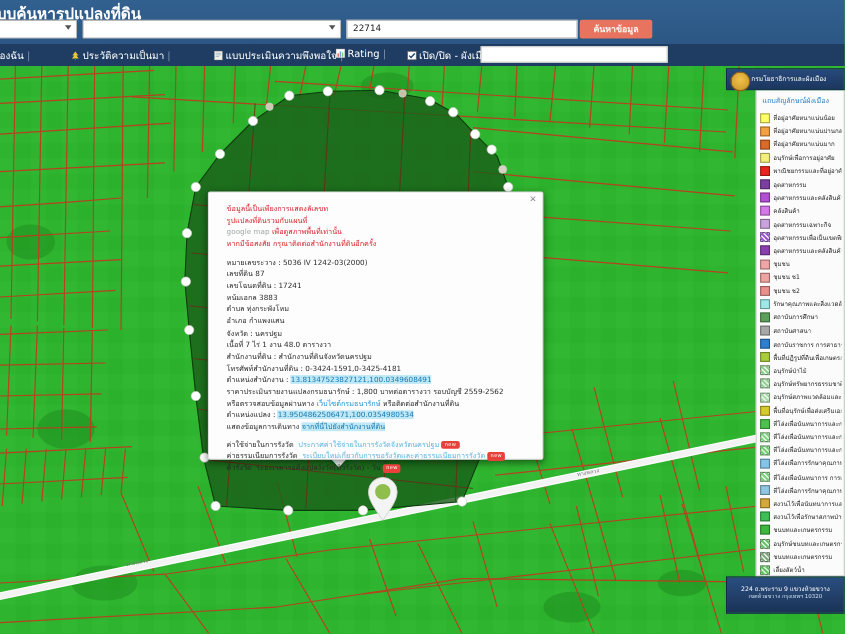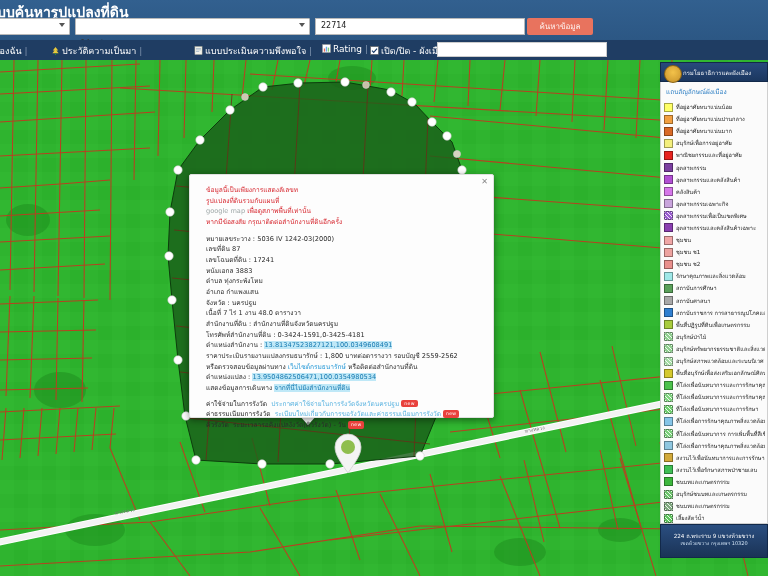--- a/index.html
+++ b/index.html
@@ -40,35 +40,36 @@
     position:absolute;left:315px;top:18px;width:210px;height:17px;
     background:#fff;border:1px solid #b9b9b9;box-sizing:border-box;
     font-size:8px;color:#222;padding:2px 0 0 5px;
   }
   #btn-search{
     position:absolute;left:527px;top:18px;width:66px;height:17px;
     background:#e8735e;border:none;border-radius:2px;
     color:#fff8f6;font-size:8px;text-align:center;line-height:17px;
     font-family:"DejaVu Sans","Liberation Sans",sans-serif;
     cursor:pointer;
+    font-weight:bold;
   }
   
   #menubar{
     position:absolute;left:0;top:40px;width:768px;height:20px;
     background:#1f3d63;z-index:50;
     font-size:9px;color:#ffffff;
     white-space:nowrap;
   }
   #menubar .mi{position:absolute;top:4px;white-space:nowrap;}
   .sep{color:#7f93ad;}
   .micon{display:inline-block;width:9px;height:9px;vertical-align:-1px;margin-right:2px;}
   #mi-myparcel{left:-28px;}
-  #mi-history{left:51px;}
+  #mi-history{left:64px;}
   #mi-survey{left:166px;padding-left:28px;}
-  #mi-rating{left:322px;}
+  #mi-rating{left:305px;}
   #mi-toggle{left:370px;}
   #inp-menu-search{
     position:absolute;left:437px;top:2px;width:170px;height:15px;
     background:#fff;border:1px solid #ccc;box-sizing:border-box;
     font-size:7px;color:#9a9a9a;padding:2px 0 0 4px;
   }
   
   #map{
     position:absolute;left:0;top:60px;width:768px;height:516px;
     background:#2fb42f;overflow:hidden;z-index:1;
@@ -118,20 +119,21 @@
   }
   #legend-emblem{
     position:absolute;left:3px;top:2px;width:16px;height:16px;border-radius:50%;
     background:radial-gradient(circle at 50% 40%,#f3c24a,#c6912a);
     border:1px solid #8d6412;
   }
   #legend-body{
     background:#fbfbfb;border:1px solid #cfcfcf;border-top:none;
     box-sizing:border-box;height:442px;overflow:hidden;
     padding:3px 2px 0 3px;
+    margin-left:27px;
   }
   #legend-title{
     color:#2d7fc4;font-size:6.5px;margin:2px 0 4px 2px;white-space:nowrap;
   }
   .lgrow{display:flex;align-items:center;height:12.1px;white-space:nowrap;}
   .swatch{
     width:9px;height:9px;margin-right:3px;flex:0 0 auto;
     border:1px solid rgba(0,0,0,.35);box-sizing:border-box;
   }
   .lglabel{overflow:hidden;font-size:5.6px;}

